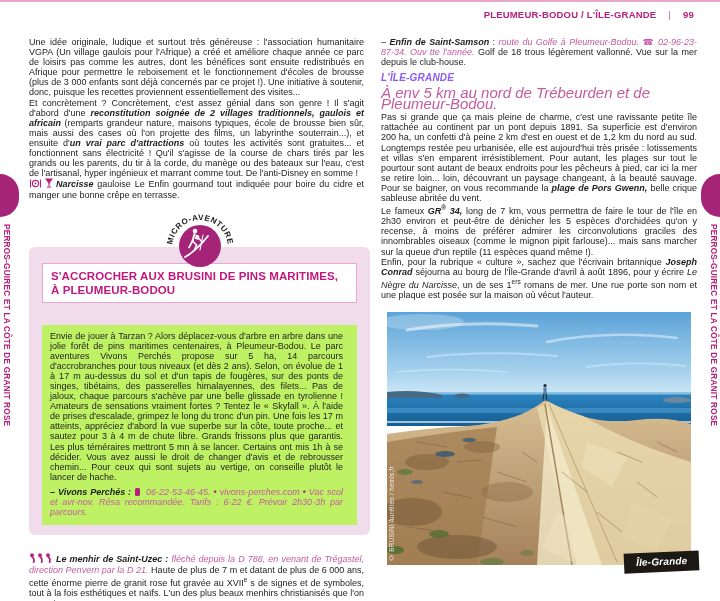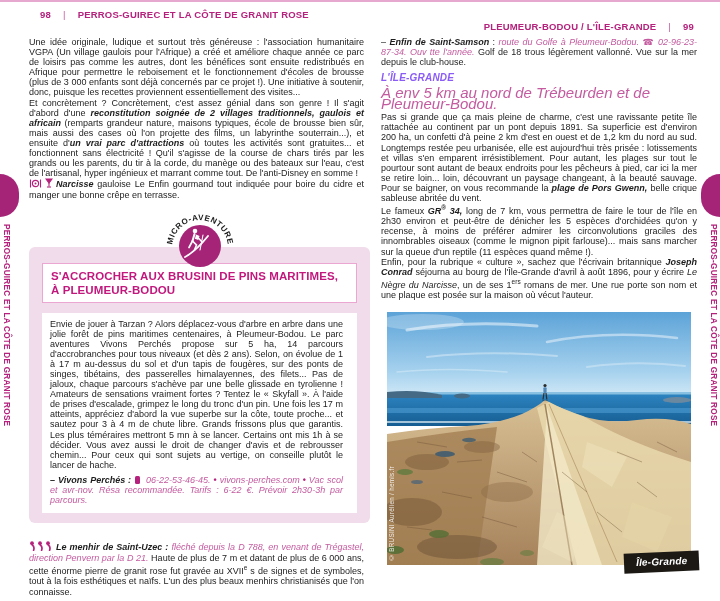--- a/index.html
+++ b/index.html
@@ -14,21 +14,21 @@
   html,body{background:#ffffff;}
   .sheet{
     position:relative;width:720px;height:601px;background:#fff;overflow:hidden;
     font-family:"Liberation Sans","DejaVu Sans",sans-serif;color:var(--ink);
   }
   .top-rule{position:absolute;top:0;left:0;width:720px;height:2px;background:#e7a8cf;}
   
   .header{position:absolute;top:9px;left:0;width:100%;height:16px;
     font-size:9.5px;font-weight:bold;color:var(--magenta);letter-spacing:.2px;}
   .header .hl{position:absolute;left:40px;top:0;}
-  .header .hr{position:absolute;right:26px;top:12px;margin-left:20px;}
+  .header .hr{position:absolute;right:26px;top:0;margin-left:20px;}
   .hdiv{font-weight:400;color:#c95aa4;margin:0 12px;}
   
   .spine-tab{position:absolute;width:19px;height:43px;background:var(--magenta-deep);}
   .spine-tab.l{left:0;top:174px;border-radius:0 22px 22px 0;}
   .spine-tab.r{right:0;top:174px;border-radius:22px 0 0 22px;}
   .spine-text{position:absolute;top:224px;writing-mode:vertical-rl;
     font-size:8.2px;font-weight:bold;color:var(--magenta);letter-spacing:.25px;white-space:nowrap;}
   .spine-text.l{left:2px;}
   .spine-text.r{right:2px;}
   
@@ -48,21 +48,21 @@
   .run-bsup{vertical-align:super;font-size:6.5px;font-weight:bold;}
   .inline-icon{display:inline-block;}
   .icon-mobile-phone{width:5px;height:8px;background:var(--magenta);border-radius:1.5px;margin:0 3px 0 1px;vertical-align:-1px;}
   .pictos{display:inline-block;vertical-align:-1px;margin-right:3px;}
   
   .badge-wrap{position:relative;height:62px;margin-top:2px;margin-bottom:-18px;text-align:center;z-index:2;}
   
   .feature-box{background:var(--box-bg);border-radius:6px;padding:16px 13px 10px;position:relative;}
   .box-title{background:#fff;border:1px solid var(--box-border);padding:5px 8px 4px;
     font-size:11.5px;line-height:14.5px;font-weight:bold;color:#c2187e;letter-spacing:.1px;}
-  .box-panel{background:#ffffff;margin-top:10px;padding:6px 8px 8px;}
+  .box-panel{background:#bef264;margin-top:22px;padding:6px 8px 8px;}
   .box-panel p.body{margin-right:0;}
   .contact{margin-top:5px;}
   .menhir{margin-top:18px;}
   
   h2.section{font-size:10px;font-weight:bold;font-style:italic;color:#8b5cf6;margin-top:5px;letter-spacing:.2px;}
   p.location{font-size:15px;line-height:10.5px;font-style:italic;color:var(--pink-i);margin-top:5px;margin-bottom:3px;}
   
   .photo{position:relative;margin-top:12px;margin-left:6px;width:304px;height:253px;}
   .photo svg.scene{display:block;width:304px;height:253px;}
   .credit{position:absolute;left:1px;bottom:4px;writing-mode:vertical-rl;transform:rotate(180deg);
@@ -70,23 +70,20 @@
   .caption{position:absolute;right:-8px;bottom:-7px;background:#1c1915;color:#fff;
     font-size:10px;font-weight:bold;font-style:italic;padding:4px 12px 5px;transform:rotate(-2.5deg);letter-spacing:.2px;}
 </style>
 </head>
 <body>
 
 <div class="sheet">
   <div class="top-rule"></div>
 
   <div class="header">
-    <div class="hl">
-      <span>98</span><span class="hdiv">|</span><span>PERROS-GUIREC ET LA CÔTE DE GRANIT ROSE</span>
-    </div>
     <div class="hr">
       <span>PLEUMEUR-BODOU / L'ÎLE-GRANDE</span><span class="hdiv">|</span><span>99</span>
     </div>
   </div>
 
   <div class="spine-tab l"></div>
   <div class="spine-tab r"></div>
   <div class="spine-text l">PERROS-GUIREC ET LA CÔTE DE GRANIT ROSE</div>
   <div class="spine-text r">PERROS-GUIREC ET LA CÔTE DE GRANIT ROSE</div>
 

